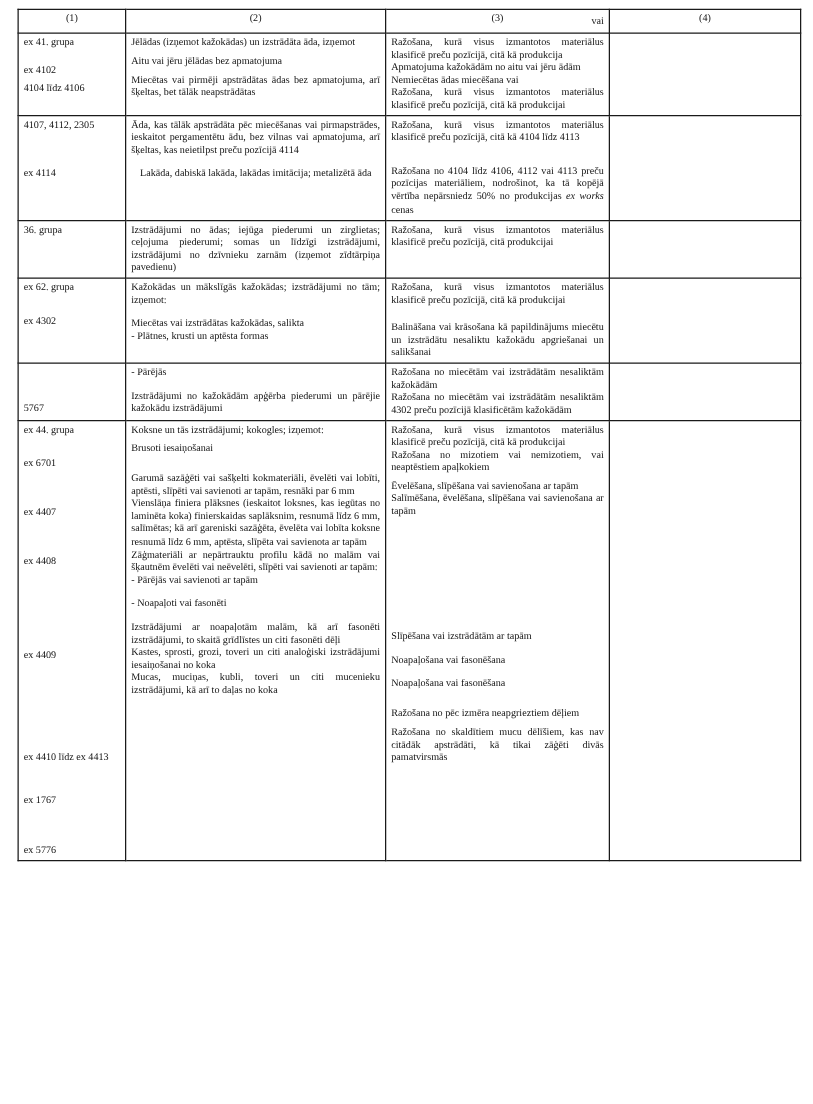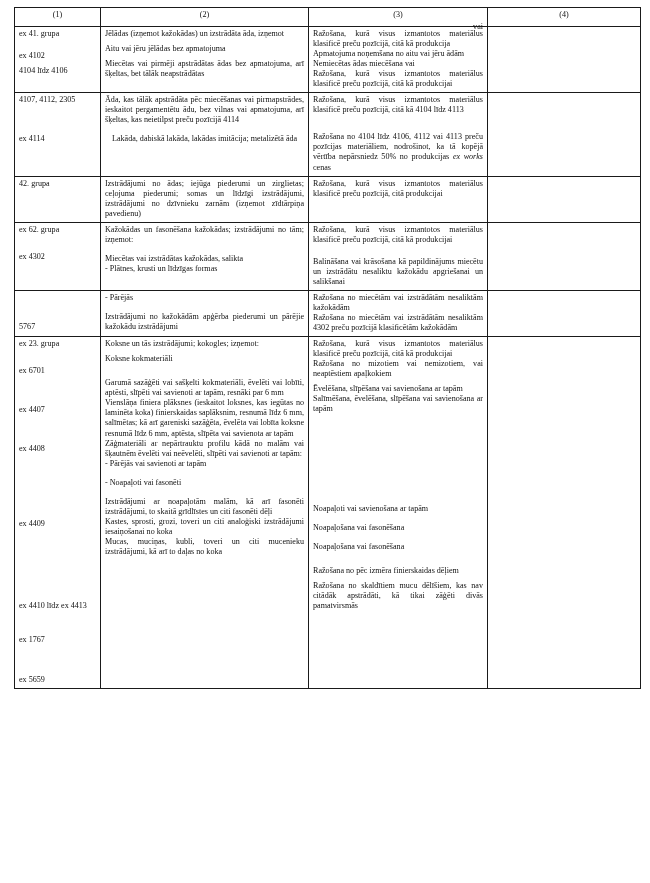--- a/index.html
+++ b/index.html
@@ -36,21 +36,21 @@
     padding:1px 4px 2px 4px;
     font-size:8.4px;
     height:13px;
   }
   .hdr .h3wrap{
     position:relative;
     display:block;
     text-align:center;
   }
   .hdr .h3wrap .vai{
-    position:absolute;right:0;top:12px;
+    position:absolute;right:0;top:2px;
   }
   .c1cell{white-space:normal;}
   .just{text-align:justify;text-align-last:left;margin-left:16px;}
   .blk{margin:0 0 0 0;}
   .gap{height:9px;line-height:9px;font-size:1px;}
   .gap-sm{height:5px;line-height:5px;font-size:1px;}
   .gap-lg{height:12px;line-height:12px;font-size:1px;}
   .ital{font-style:italic;}
   .indent{padding-left:7px;}
 </style>
@@ -90,21 +90,21 @@
       </td>
       <td class="just">
         <div class="blk">Jēlādas (izņemot kažokādas) un izstrādāta āda, izņemot</div>
         <div class="gap-sm"></div>
         <div class="blk">Aitu vai jēru jēlādas bez apmatojuma</div>
         <div class="gap-sm"></div>
         <div class="blk">Miecētas vai pirmēji apstrādātas ādas bez apmatojuma, arī šķeltas, bet tālāk neapstrādātas</div>
       </td>
       <td class="just">
         <div class="blk">Ražošana, kurā visus izmantotos materiālus klasificē preču pozīcijā, citā kā produkcija</div>
-        <div class="blk">Apmatojuma noņemšana no aitu vai jēru ādām</div>
+        <div class="blk">Apmatojuma kažokādām no aitu vai jēru ādām</div>
         <div class="blk">Nemiecētas ādas miecēšana vai</div>
         <div class="blk">Ražošana, kurā visus izmantotos materiālus klasificē preču pozīcijā, citā kā produkcijai</div>
       </td>
       <td></td>
     </tr>
 
     <tr>
       <td class="c1cell">
         <div class="blk">4107, 4112, 2305</div>
         <div class="gap-lg"></div>
@@ -121,43 +121,43 @@
         <div class="blk">Ražošana, kurā visus izmantotos materiālus klasificē preču pozīcijā, citā kā 4104 līdz 4113</div>
         <div class="gap-lg"></div>
         <div class="gap-sm"></div>
         <div class="blk"><span>Ražošana no 4104 līdz 4106, 4112 vai 4113 preču pozīcijas materiāliem, nodrošinot, ka tā kopējā vērtība nepārsniedz 50% no produkcijas <span class="ital">ex works</span> cenas</span></div>
       </td>
       <td></td>
     </tr>
 
     <tr>
       <td class="c1cell">
-        <div class="blk">42. grupa</div>
+        <div class="blk">36. grupa</div>
       </td>
       <td class="just">
         <div class="blk">Izstrādājumi no ādas; iejūga piederumi un zirglietas; ceļojuma piederumi; somas un līdzīgi izstrādājumi, izstrādājumi no dzīvnieku zarnām (izņemot zīdtārpiņa pavedienu)</div>
       </td>
       <td class="just">
         <div class="blk">Ražošana, kurā visus izmantotos materiālus klasificē preču pozīcijā, citā produkcijai</div>
       </td>
       <td></td>
     </tr>
 
     <tr>
       <td class="c1cell">
         <div class="blk">ex 62. grupa</div>
         <div class="gap-lg"></div>
         <div class="gap-sm"></div>
         <div class="blk">ex 4302</div>
       </td>
       <td class="just">
-        <div class="blk">Kažokādas un fasonēšana kažokādas; izstrādājumi no tām; izņemot:</div>
+        <div class="blk">Kažokādas un mākslīgās kažokādas; izstrādājumi no tām; izņemot:</div>
         <div class="gap"></div>
         <div class="blk">Miecētas vai izstrādātas kažokādas, salikta</div>
-        <div class="blk">- Plātnes, krusti un līdzīgas formas</div>
+        <div class="blk">- Plātnes, krusti un aptēsta formas</div>
       </td>
       <td class="just">
         <div class="blk">Ražošana, kurā visus izmantotos materiālus klasificē preču pozīcijā, citā kā produkcijai</div>
         <div class="gap-lg"></div>
         <div class="blk">Balināšana vai krāsošana kā papildinājums miecētu un izstrādātu nesaliktu kažokādu apgriešanai un salikšanai</div>
       </td>
       <td></td>
     </tr>
 
     <tr>
@@ -174,21 +174,21 @@
       </td>
       <td class="just">
         <div class="blk">Ražošana no miecētām vai izstrādātām nesaliktām kažokādām</div>
         <div class="blk">Ražošana no miecētām vai izstrādātām nesaliktām 4302 preču pozīcijā klasificētām kažokādām</div>
       </td>
       <td></td>
     </tr>
 
     <tr>
       <td class="c1cell">
-        <div class="blk">ex 23. grupa</div>
+        <div class="blk">ex 44. grupa</div>
         <div class="gap-lg"></div>
         <div class="gap-sm"></div>
         <div class="blk">ex 6701</div>
         <div class="gap-lg"></div>
         <div class="gap-lg"></div>
         <div class="gap-sm"></div>
         <div class="blk">ex 4407</div>
         <div class="gap-lg"></div>
         <div class="gap-lg"></div>
         <div class="gap-sm"></div>
@@ -206,26 +206,26 @@
         <div class="gap-lg"></div>
         <div class="gap-lg"></div>
         <div class="gap-lg"></div>
         <div class="blk">ex 4410 līdz ex 4413</div>
         <div class="gap-lg"></div>
         <div class="gap-lg"></div>
         <div class="blk">ex 1767</div>
         <div class="gap-lg"></div>
         <div class="gap-lg"></div>
         <div class="gap-sm"></div>
-        <div class="blk">ex 5659</div>
+        <div class="blk">ex 5776</div>
       </td>
       <td class="just">
         <div class="blk">Koksne un tās izstrādājumi; kokogles; izņemot:</div>
         <div class="gap-sm"></div>
-        <div class="blk">Koksne kokmateriāli</div>
+        <div class="blk">Brusoti iesaiņošanai</div>
         <div class="gap"></div>
         <div class="gap-sm"></div>
         <div class="blk">Garumā sazāģēti vai sašķelti kokmateriāli, ēvelēti vai lobīti, aptēsti, slīpēti vai savienoti ar tapām, resnāki par 6 mm</div>
         <div class="blk">Vienslāņa finiera plāksnes (ieskaitot loksnes, kas iegūtas no laminēta koka) finierskaidas saplāksnim, resnumā līdz 6 mm, salīmētas; kā arī gareniski sazāģēta, ēvelēta vai lobīta koksne resnumā līdz 6 mm, aptēsta, slīpēta vai savienota ar tapām</div>
         <div class="blk">Zāģmateriāli ar nepārtrauktu profilu kādā no malām vai šķautnēm ēvelēti vai neēvelēti, slīpēti vai savienoti ar tapām:</div>
         <div class="blk">- Pārējās vai savienoti ar tapām</div>
         <div class="gap"></div>
         <div class="blk">- Noapaļoti vai fasonēti</div>
         <div class="gap"></div>
         <div class="blk">Izstrādājumi ar noapaļotām malām, kā arī fasonēti izstrādājumi, to skaitā grīdlīstes un citi fasonēti dēļi</div>
@@ -239,28 +239,28 @@
         <div class="blk">Ēvelēšana, slīpēšana vai savienošana ar tapām</div>
         <div class="blk">Salīmēšana, ēvelēšana, slīpēšana vai savienošana ar tapām</div>
         <div class="gap-lg"></div>
         <div class="gap-lg"></div>
         <div class="gap-lg"></div>
         <div class="gap-lg"></div>
         <div class="gap-lg"></div>
         <div class="gap-lg"></div>
         <div class="gap-lg"></div>
         <div class="gap-sm"></div>
-        <div class="blk">Noapaļoti vai savienošana ar tapām</div>
+        <div class="blk">Slīpēšana vai izstrādātām ar tapām</div>
         <div class="gap"></div>
         <div class="blk">Noapaļošana vai fasonēšana</div>
         <div class="gap"></div>
         <div class="blk">Noapaļošana vai fasonēšana</div>
         <div class="gap"></div>
         <div class="gap-sm"></div>
-        <div class="blk">Ražošana no pēc izmēra finierskaidas dēļiem</div>
+        <div class="blk">Ražošana no pēc izmēra neapgrieztiem dēļiem</div>
         <div class="gap-sm"></div>
         <div class="blk">Ražošana no skaldītiem mucu dēlīšiem, kas nav citādāk apstrādāti, kā tikai zāģēti divās pamatvirsmās</div>
       </td>
       <td></td>
     </tr>
   </tbody>
     </table>
 
 </div>
 

